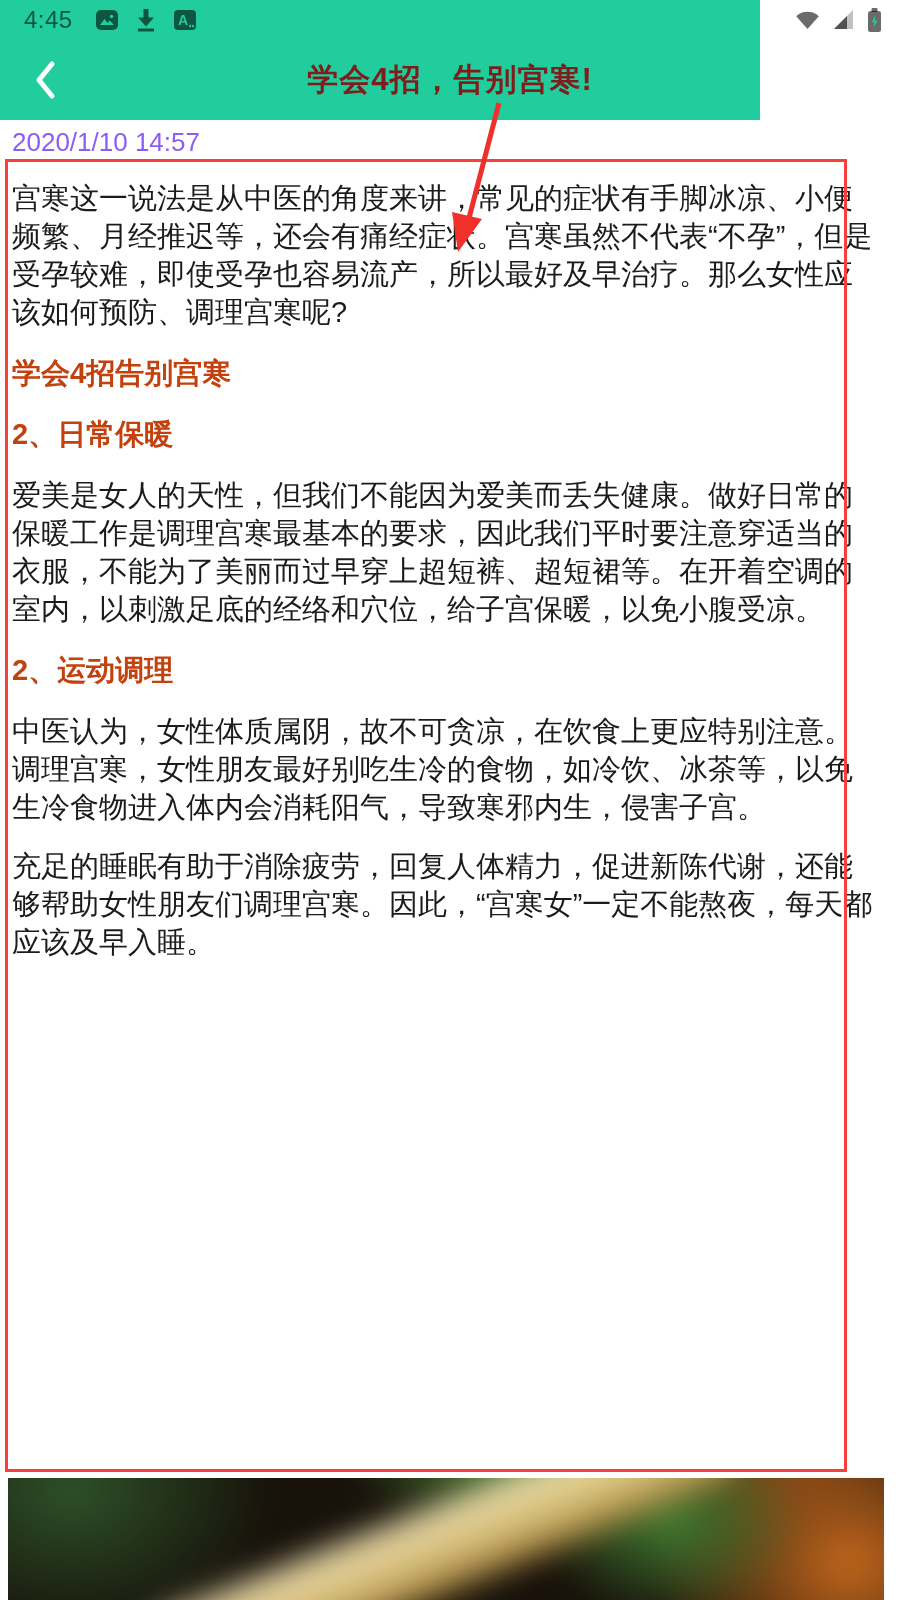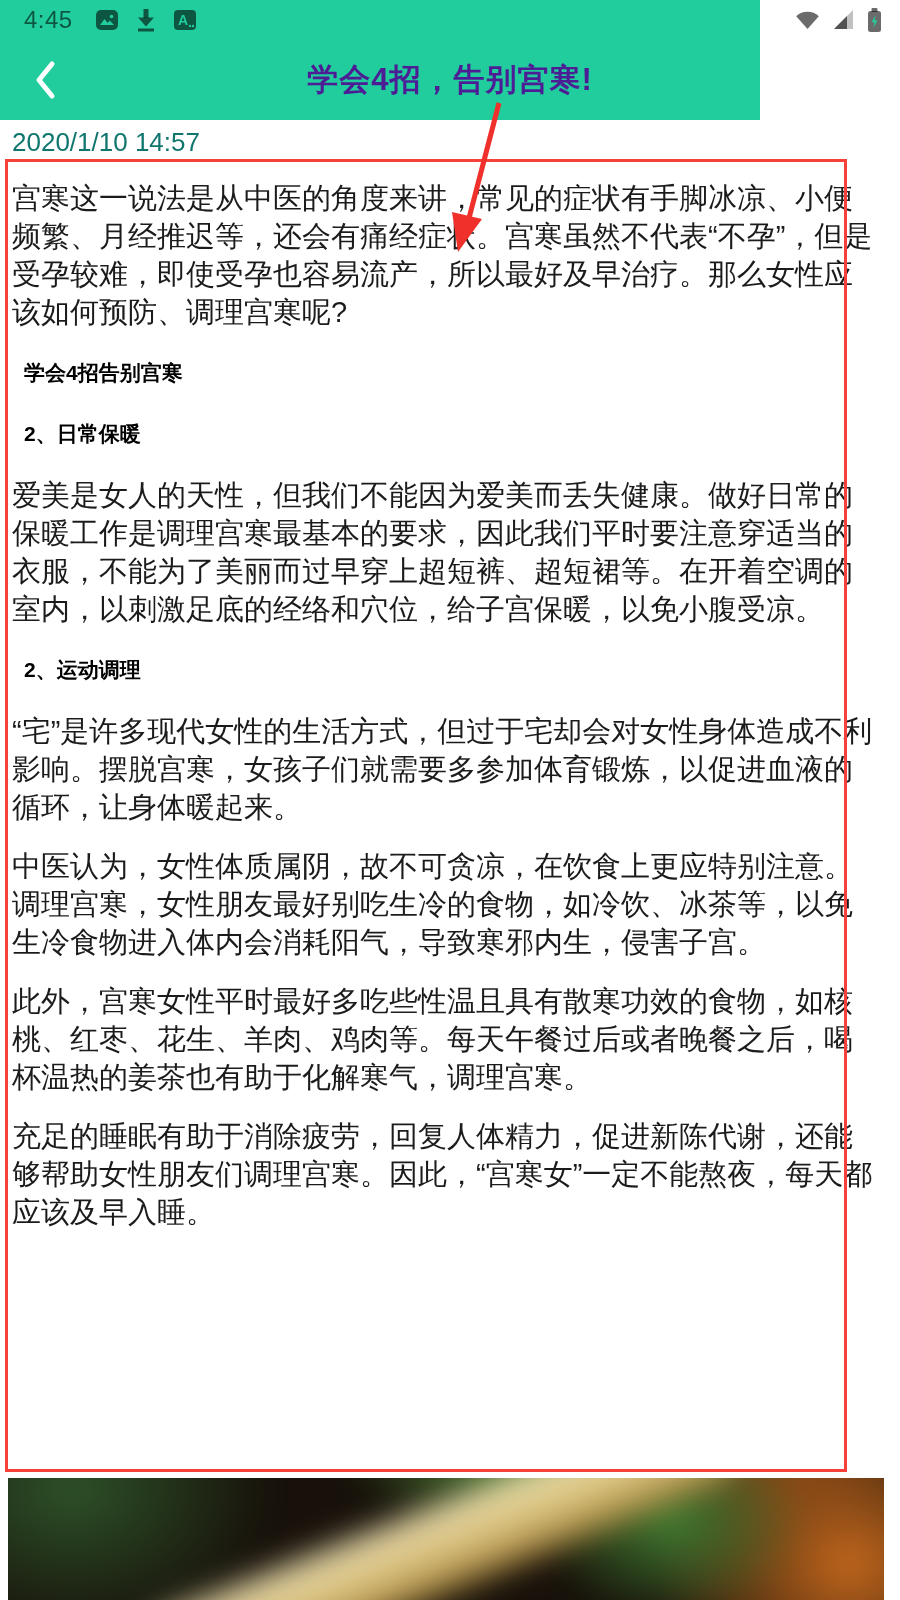--- a/index.html
+++ b/index.html
@@ -27,35 +27,35 @@
 
   .navbar { position: absolute; left: 0; top: 40px; width: 900px; height: 80px; }
   .back-btn {
     position: absolute; left: 22px; top: 14px; width: 48px; height: 52px;
     display: flex; align-items: center; justify-content: center;
     background: transparent; border: none; cursor: pointer;
   }
   .nav-title {
     position: absolute; left: 0; top: 0; width: 100%; height: 80px;
     display: flex; align-items: center; justify-content: center;
-    color: #4c1d95; font-size: 31px; font-weight: 700; letter-spacing: 1px;
+    color: #7f1d1d; font-size: 31px; font-weight: 700; letter-spacing: 1px;
   }
 
   
   .article-date {
     position: absolute; left: 12px; top: 127px;
-    font-size: 26px; color: #0f766e;
+    font-size: 26px; color: #8b5cf6;
   }
   .article-body {
     position: absolute; left: 12px; top: 158px; width: 868px;
     font-size: 29px; line-height: 38px; color: #1b1b1b;
     text-align: left; word-break: break-all;
   }
   .article-body p { margin: 21px 0; font-weight: 400; }
-  .article-body h3 { margin: 23px 12px; font-size: 21px; line-height: 38px; font-weight: 700; color: #000000; }
+  .article-body h3 { margin: 23px 0; font-size: 29px; line-height: 38px; font-weight: 700; color: #c2410c; }
 
   
   .photo {
     position: absolute; left: 8px; top: 1478px; width: 876px; height: 122px;
     overflow: hidden; background: #16100a;
   }
   .photo-blur {
     position: absolute; left: -30px; top: -60px; width: 936px; height: 360px;
     filter: blur(12px);
     background-color: #17110a;
@@ -151,23 +151,21 @@
   </div>
 
   <div class="article-date">2020/1/10 14:57</div>
 
   <div class="article-body">
       <p>宫寒这一说法是从中医的角度来讲，常见的症状有手脚冰凉、小便频繁、月经推迟等，还会有痛经症状。宫寒虽然不代表“不孕”，但是受孕较难，即使受孕也容易流产，所以最好及早治疗。那么女性应该如何预防、调理宫寒呢?</p>
       <h3>学会4招告别宫寒</h3>
       <h3>2、日常保暖</h3>
       <p>爱美是女人的天性，但我们不能因为爱美而丢失健康。做好日常的保暖工作是调理宫寒最基本的要求，因此我们平时要注意穿适当的衣服，不能为了美丽而过早穿上超短裤、超短裙等。在开着空调的室内，以刺激足底的经络和穴位，给子宫保暖，以免小腹受凉。</p>
       <h3>2、运动调理</h3>
-      <p>“宅”是许多现代女性的生活方式，但过于宅却会对女性身体造成不利影响。摆脱宫寒，女孩子们就需要多参加体育锻炼，以促进血液的循环，让身体暖起来。</p>
       <p>中医认为，女性体质属阴，故不可贪凉，在饮食上更应特别注意。调理宫寒，女性朋友最好别吃生冷的食物，如冷饮、冰茶等，以免生冷食物进入体内会消耗阳气，导致寒邪内生，侵害子宫。</p>
-      <p>此外，宫寒女性平时最好多吃些性温且具有散寒功效的食物，如核桃、红枣、花生、羊肉、鸡肉等。每天午餐过后或者晚餐之后，喝杯温热的姜茶也有助于化解寒气，调理宫寒。</p>
       <p>充足的睡眠有助于消除疲劳，回复人体精力，促进新陈代谢，还能够帮助女性朋友们调理宫寒。因此，“宫寒女”一定不能熬夜，每天都应该及早入睡。</p>
     </div>
 
   <div class="photo">
     <div class="photo-blur">
       <div class="photo-wedge"></div>
     </div>
   </div>
 
   <div class="red-box"></div>

